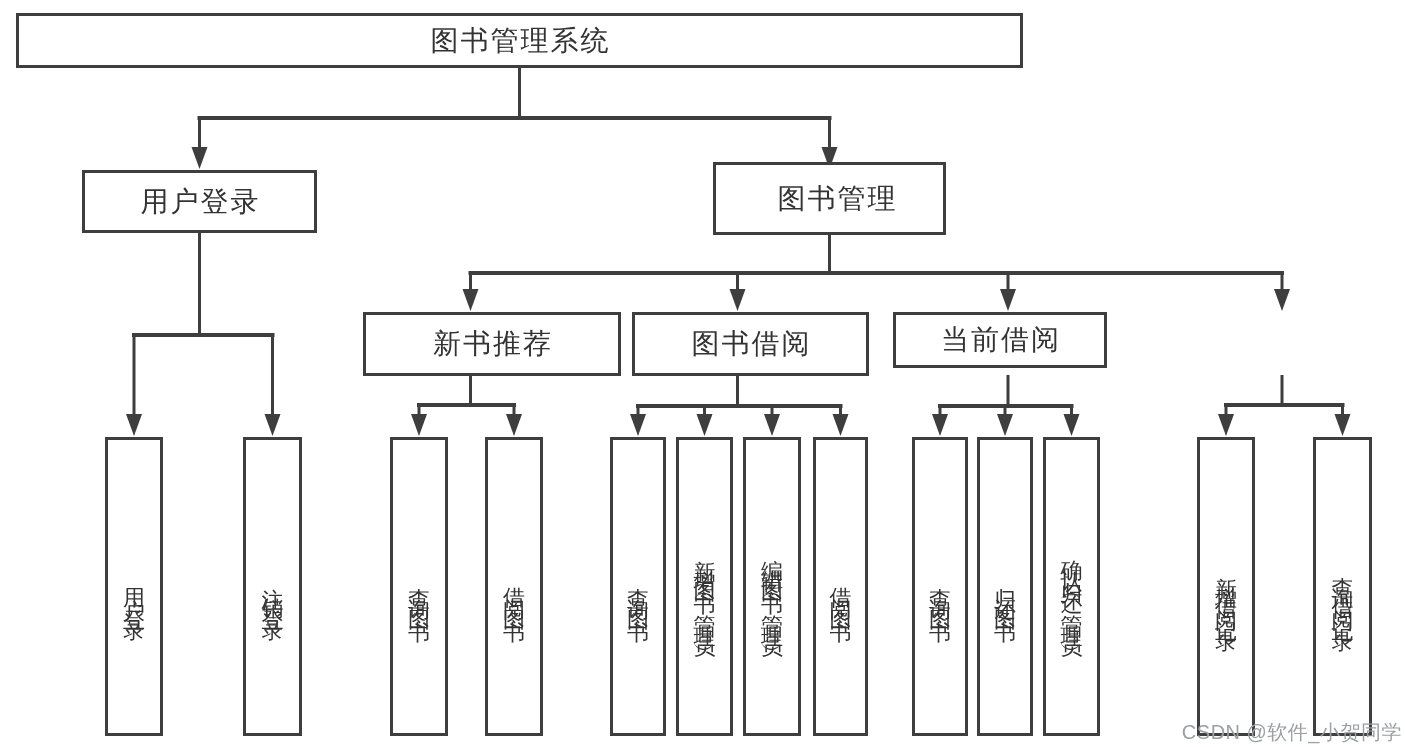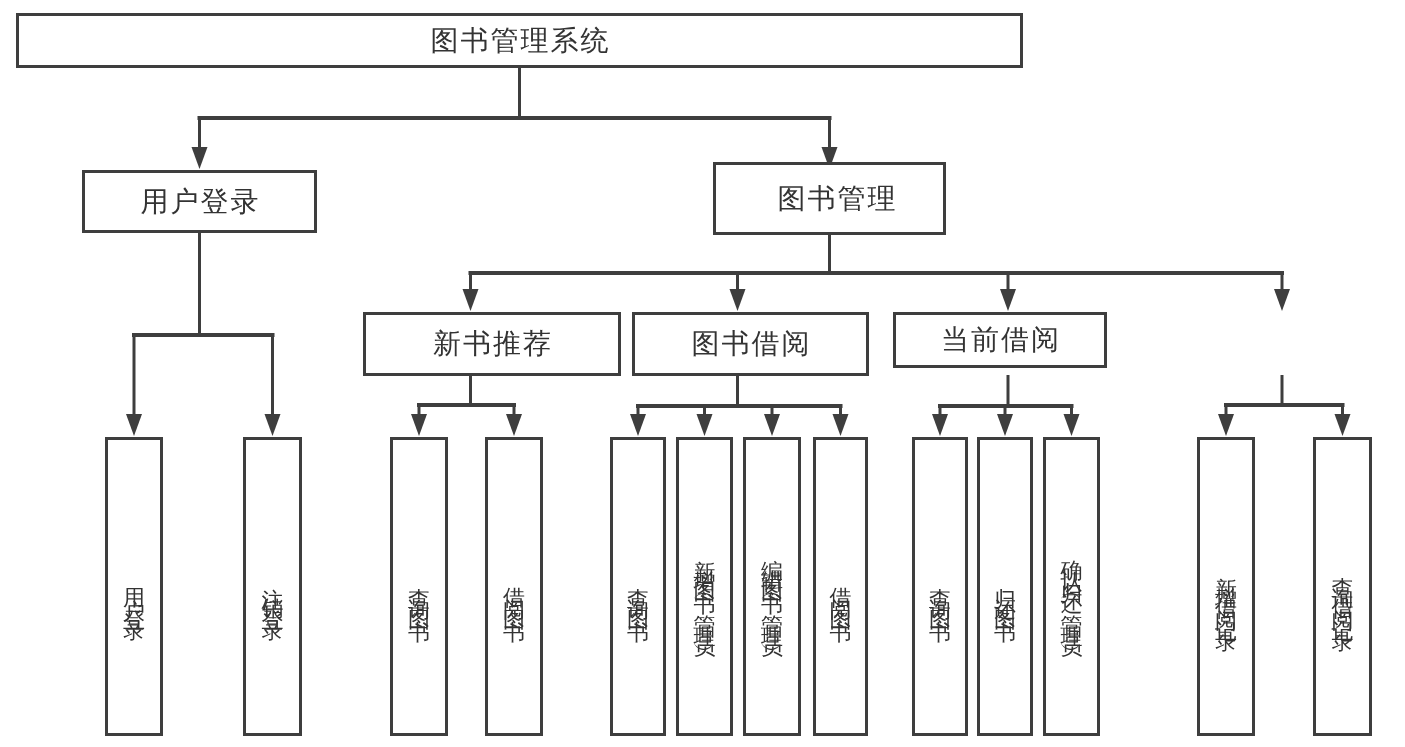--- a/index.html
+++ b/index.html
@@ -174,13 +174,14 @@
       <div class="node v" style="left: 1043px; top: 437px; width: 57px; height: 299px;">
         <span class="label">确认归还（管理员）</span>
       </div>
       <div class="node v" style="left: 1197px; top: 437px; width: 58px; height: 299px;">
         <span class="label">新增借阅记录</span>
       </div>
       <div class="node v" style="left: 1313px; top: 437px; width: 59px; height: 299px;">
         <span class="label">查询借阅记录</span>
       </div>
     </div>
+  <div class="watermark">CSDN @软件_小贺同学</div>
 </div>
 
 </body></html>

